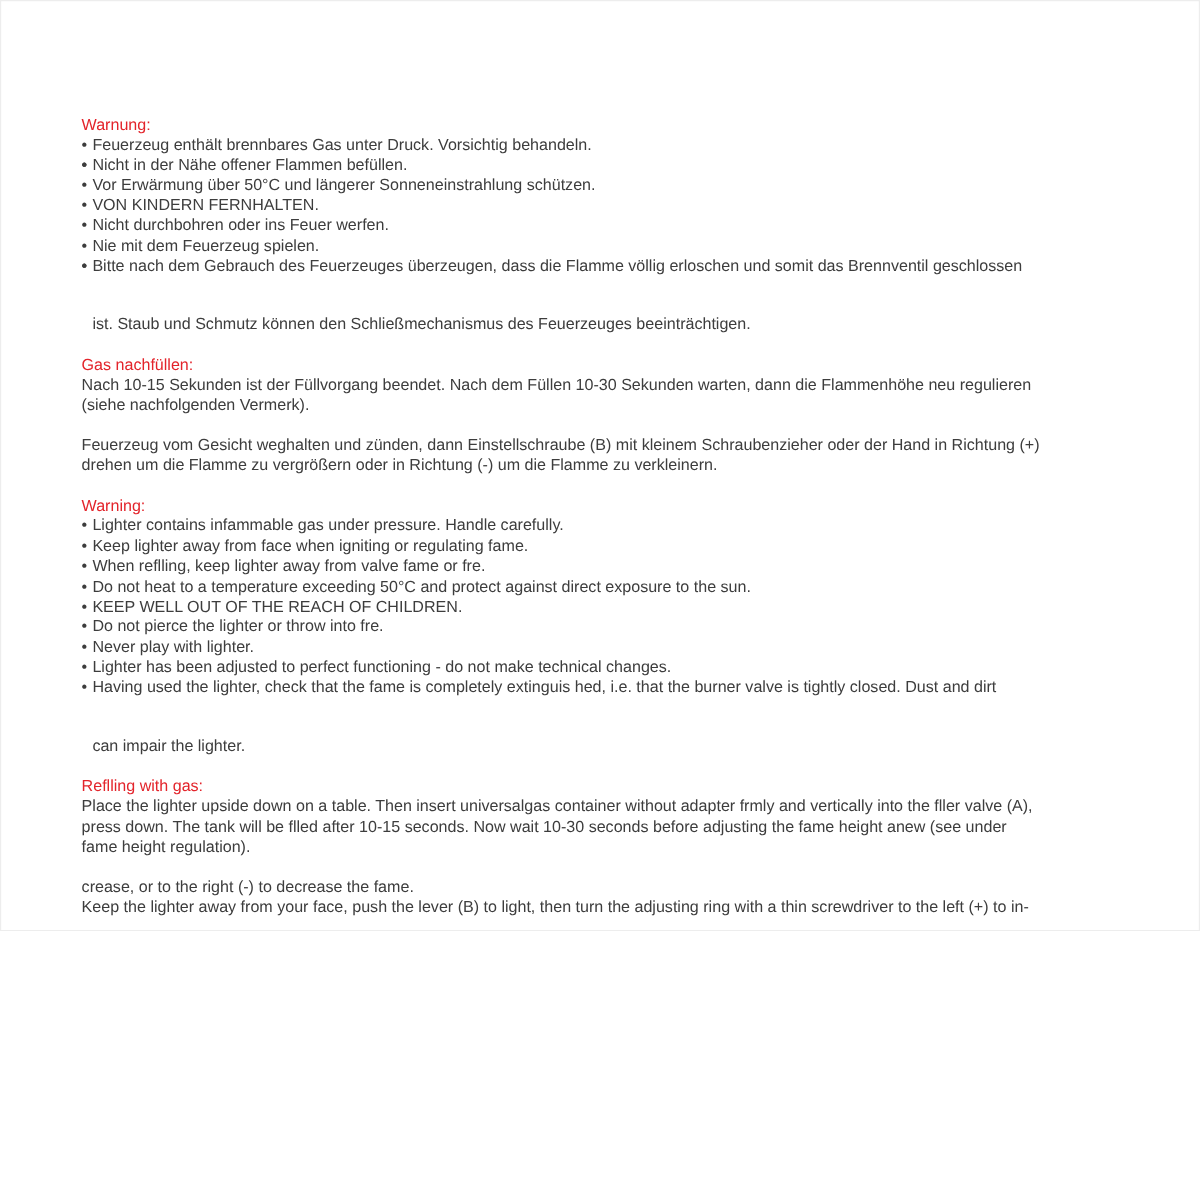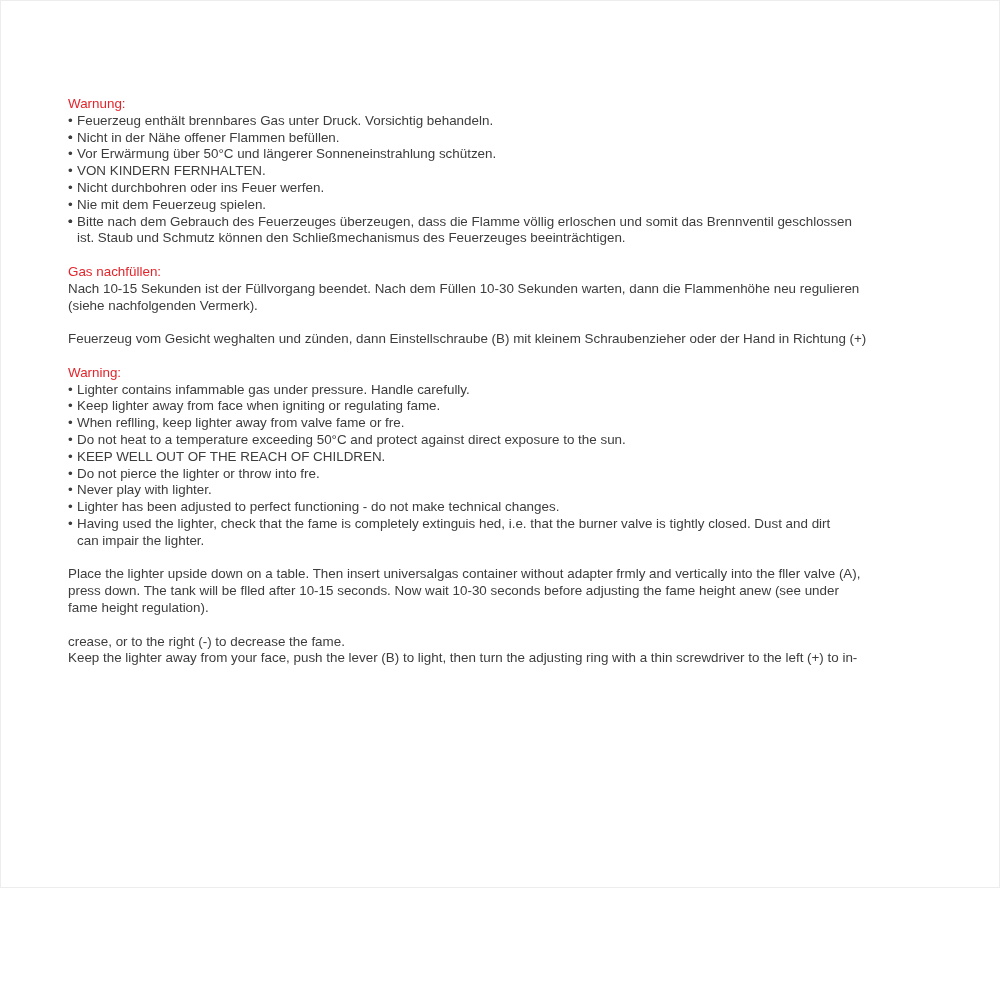--- a/index.html
+++ b/index.html
@@ -1,33 +1,33 @@
 <!DOCTYPE html>
 <html><head>
 <meta charset="utf-8">
 <style>
   html,body{margin:0;padding:0;background:#ffffff;}
   .page{
     position:relative;
-    width:1000px;height:888px;
+    width:1000px;height:776px;
     background:#ffffff;
     box-shadow: inset 0 0 0 1px #ededed;
     font-family:"Liberation Sans", sans-serif;
     font-size:13.4px;
     line-height:16.8px;
     color:#3d3d3d;
     overflow:hidden;
   }
   .content{position:absolute;left:68px;top:96px;right:30px;}
   .section{margin-bottom:16.8px;}
   .heading{color:var(--accent,#e3242b);white-space:nowrap;}
   .line{white-space:nowrap;}
   .line.bullet{position:relative;padding-left:9px;}
   .line.bullet .dot{position:absolute;left:0;top:0;}
-  .line.indent{padding-left:9px;}
+  .line.indent{padding-left:9px;margin-top:32px;}
 </style>
 </head>
 <body>
 
 <div class="page" style="--accent: #e3242b; color: rgb(61, 61, 61);">
   <div class="content">
       <div class="section">
         <div class="heading">Warnung:</div>
         <div class="line bullet"><span class="dot">•</span><span>Feuerzeug enthält brennbares Gas unter Druck. Vorsichtig behandeln.</span></div>
         <div class="line bullet"><span class="dot">•</span></div>
@@ -40,35 +40,37 @@
         <div class="line bullet"><span class="dot">•</span><span>Bitte nach dem Gebrauch des Feuerzeuges überzeugen, dass die Flamme völlig erloschen und somit das Brennventil geschlossen</span></div>
         <div class="line indent"><span>ist. Staub und Schmutz können den Schließmechanismus des Feuerzeuges beeinträchtigen.</span></div>
       </div>
       <div class="section">
         <div class="heading">Gas nachfüllen:</div>
         <div class="line"><span>Nach 10-15 Sekunden ist der Füllvorgang beendet. Nach dem Füllen 10-30 Sekunden warten, dann die Flammenhöhe neu regulieren</span></div>
         <div class="line"><span>(siehe nachfolgenden Vermerk).</span></div>
       </div>
       <div class="section">
         <div class="line"><span>Feuerzeug vom Gesicht weghalten und zünden, dann Einstellschraube (B) mit kleinem Schraubenzieher oder der Hand in Richtung (+)</span></div>
+        <div class="line"><span>drehen um die Flamme zu vergrößern oder in Richtung (-) um die Flamme zu verkleinern.</span></div>
       </div>
       <div class="section">
         <div class="heading">Warning:</div>
         <div class="line bullet"><span class="dot">•</span><span>Lighter contains infammable gas under pressure. Handle carefully.</span></div>
         <div class="line bullet"><span class="dot">•</span><span>Keep lighter away from face when igniting or regulating fame.</span></div>
         <div class="line bullet"><span class="dot">•</span><span>When reflling, keep lighter away from valve fame or fre.</span></div>
         <div class="line bullet"><span class="dot">•</span><span>Do not heat to a temperature exceeding 50°C and protect against direct exposure to the sun.</span></div>
         <div class="line bullet"><span class="dot">•</span><span>KEEP WELL OUT OF THE REACH OF CHILDREN.</span></div>
         <div class="line bullet"><span class="dot">•</span><span>Do not pierce the lighter or throw into fre.</span></div>
         <div class="line bullet"><span class="dot">•</span><span>Never play with lighter.</span></div>
         <div class="line bullet"><span class="dot">•</span><span>Lighter has been adjusted to perfect functioning - do not make technical changes.</span></div>
         <div class="line bullet"><span class="dot">•</span><span>Having used the lighter, check that the fame is completely extinguis hed, i.e. that the burner valve is tightly closed. Dust and dirt</span></div>
         <div class="line indent"><span>can impair the lighter.</span></div>
       </div>
       <div class="section">
+        <div class="heading">Reflling with gas:</div>
         <div class="line"><span>Place the lighter upside down on a table. Then insert universalgas container without adapter frmly and vertically into the fller valve (A),</span></div>
         <div class="line"><span>press down. The tank will be flled after 10-15 seconds. Now wait 10-30 seconds before adjusting the fame height anew (see under</span></div>
         <div class="line"><span>fame height regulation).</span></div>
       </div>
       <div class="section">
         <div class="line"><span>crease, or to the right (-) to decrease the fame.</span></div>
         <div class="line"><span>Keep the lighter away from your face, push the lever (B) to light, then turn the adjusting ring with a thin screwdriver to the left (+) to in-</span></div>
       </div>
     </div>
 </div>

